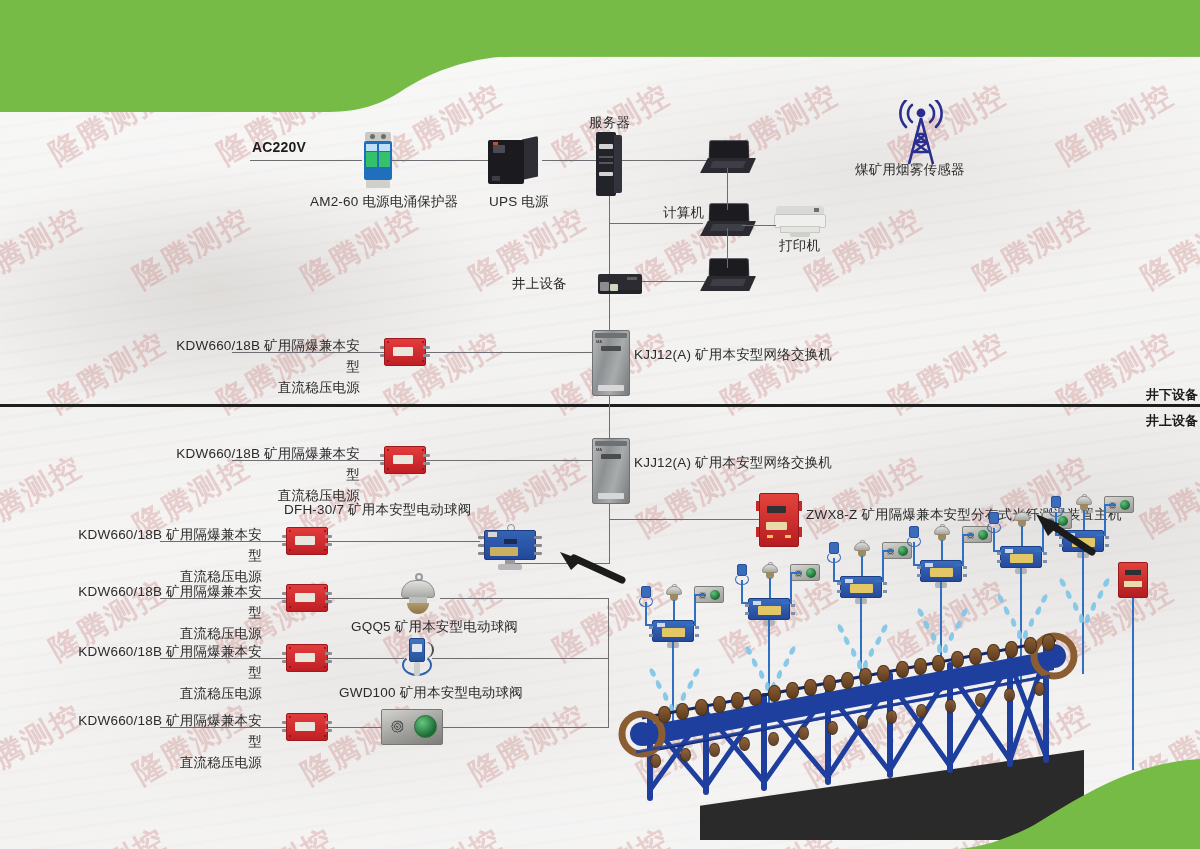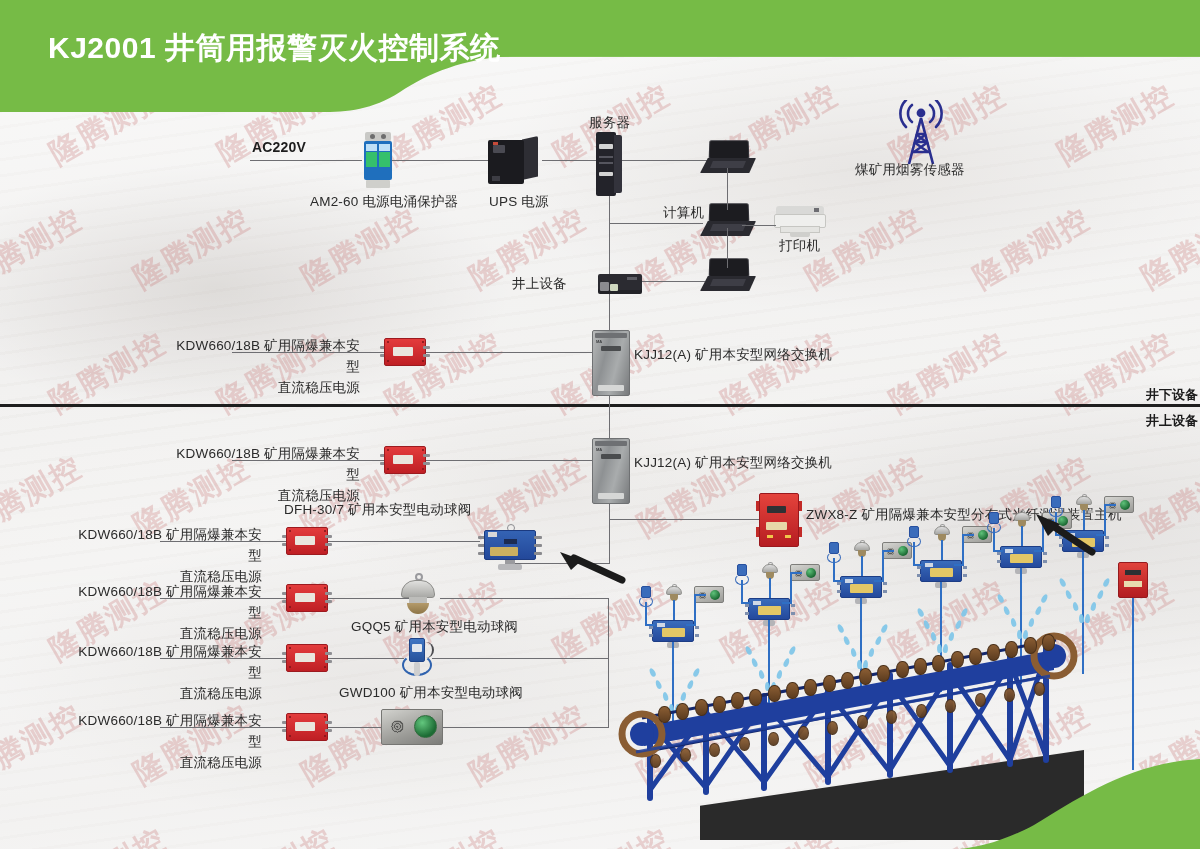--- a/index.html
+++ b/index.html
@@ -341,21 +341,20 @@
       <div class="wm" style="left: 380px; top: 848px;">隆腾测控</div>
       <div class="wm" style="left: 548px; top: 848px;">隆腾测控</div>
       <div class="wm" style="left: 716px; top: 848px;">隆腾测控</div>
       <div class="wm" style="left: 884px; top: 848px;">隆腾测控</div>
       <div class="wm" style="left: 1052px; top: 848px;">隆腾测控</div>
     </div>
 
   <div class="header-wrap">
     <div class="header-green"></div>
     <div class="header-line"></div>
-    <div class="hdr-title">KJ2001 井筒用报警灭火控制系统</div>
   </div>
 
   <div class="divider"></div>
   <div class="div-lbl" style="left:1146px; top:386px;">井下设备</div>
   <div class="div-lbl" style="left:1146px; top:412px;">井上设备</div>
 
   <div class="lbl" style="left:252px; top:137px; font-size:14px; font-weight:700; color:#1d1d1d;">AC220V</div>
   <div class="wire h" style="left:250px; top:160px; width:112px;"></div>
   <div class="wire h" style="left:392px; top:160px; width:100px;"></div>
   <div class="wire h" style="left:542px; top:160px; width:58px;"></div>

